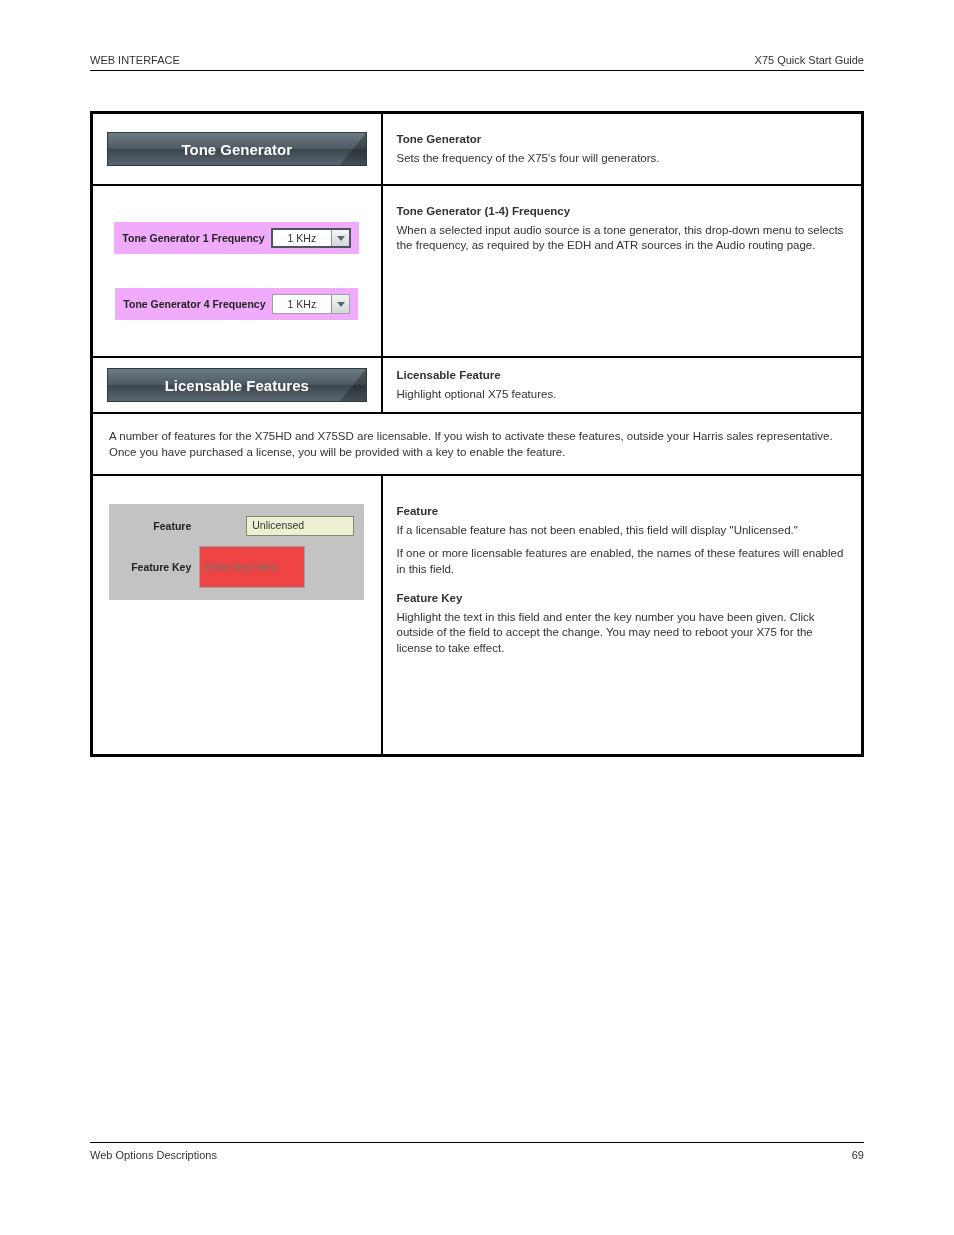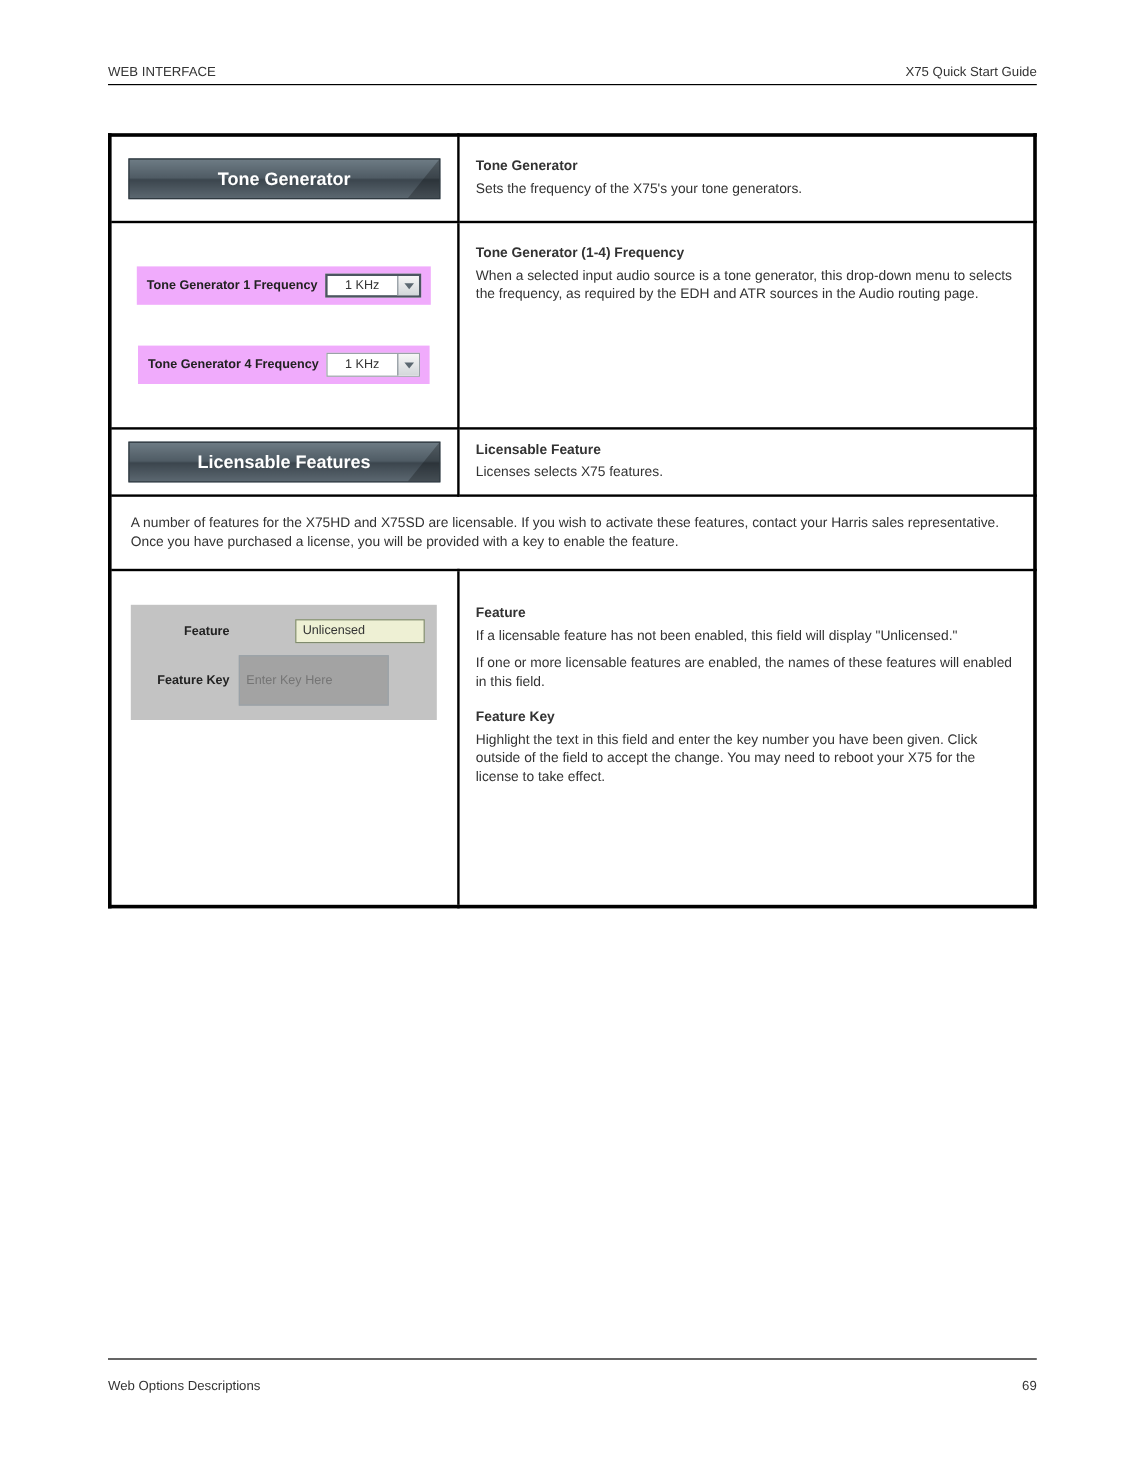--- a/index.html
+++ b/index.html
@@ -145,43 +145,43 @@
     width: 108px;
     height: 20px;
     border: 1px solid #7f8a6e;
     background: #eef0d4;
     font-size: 10.5px;
     padding: 2px 5px;
     color: #333;
     margin-left: 47px;
   }
   .text-field {
-    width: 125px;
+    width: 106px;
     height: 20px;
     border: 1px solid #9aa2a8;
-    background: #a3a3a3;
+    background: #ef4444;
     font-size: 10.5px;
     padding: 20px 5px;
     color: #333;
   }
   .heading {
     font-size: 11.5px;
     font-weight: bold;
     margin-bottom: 3px;
   }
   .feature-controls {
     text-align: center;
   }
   .footer-bar {
     position: absolute;
     bottom: 74px;
     left: 90px;
     right: 90px;
     border-top: 1px solid #000;
-    padding-top: 16px;
+    padding-top: 6px;
     display: flex;
     justify-content: space-between;
     font-size: 11px;
     color: #333;
   }
 </style>
 </head>
 <body>
 
 <div class="page-wrap">
@@ -194,21 +194,21 @@
 
     <tbody>
         <tr>
       <td class="cell-left">
         <div class="section-banner">
           <span>Tone Generator</span>
         </div>
       </td>
       <td class="cell-right">
         <div class="heading">Tone Generator</div>
-        <div>Sets the frequency of the X75's your tone generators.</div>
+        <div>Sets the frequency of the X75's four will generators.</div>
       </td>
     </tr>
 
     <tr>
       <td class="cell-left">
         <div style="display:flex;flex-direction:column;align-items:center;gap:18px;padding:10px 0;">
           <div class="control-group">
             <span class="control-label">Tone Generator 1 Frequency</span>
             <div class="dropdown">
               <span class="dropdown-val">1 KHz</span>
@@ -235,27 +235,27 @@
     </tr>
 
     <tr>
       <td class="cell-left" style="padding:10px 12px;">
         <div class="section-banner">
           <span>Licensable Features</span>
         </div>
       </td>
       <td class="cell-right" style="padding-top:10px;padding-bottom:10px;">
         <div class="heading">Licensable Feature</div>
-        <div>Licenses selects X75 features.</div>
+        <div>Highlight optional X75 features.</div>
       </td>
     </tr>
 
     <tr class="span">
       <td colspan="2">
-        <div>A number of features for the X75HD and X75SD are licensable. If you wish to activate these features, contact your Harris sales representative. Once you have purchased a license, you will be provided with a key to enable the feature.</div>
+        <div>A number of features for the X75HD and X75SD are licensable. If you wish to activate these features, outside your Harris sales representative. Once you have purchased a license, you will be provided with a key to enable the feature.</div>
       </td>
     </tr>
 
     <tr class="nobb">
       <td class="cell-left" style="border-bottom:none;height:280px;vertical-align:top;padding-top:28px;">
         <div class="feature-controls">
           <div class="feature-panel">
             <div class="feature-row">
               <span class="feature-lbl">Feature</span>
               <span class="readonly-field">Unlicensed</span>

